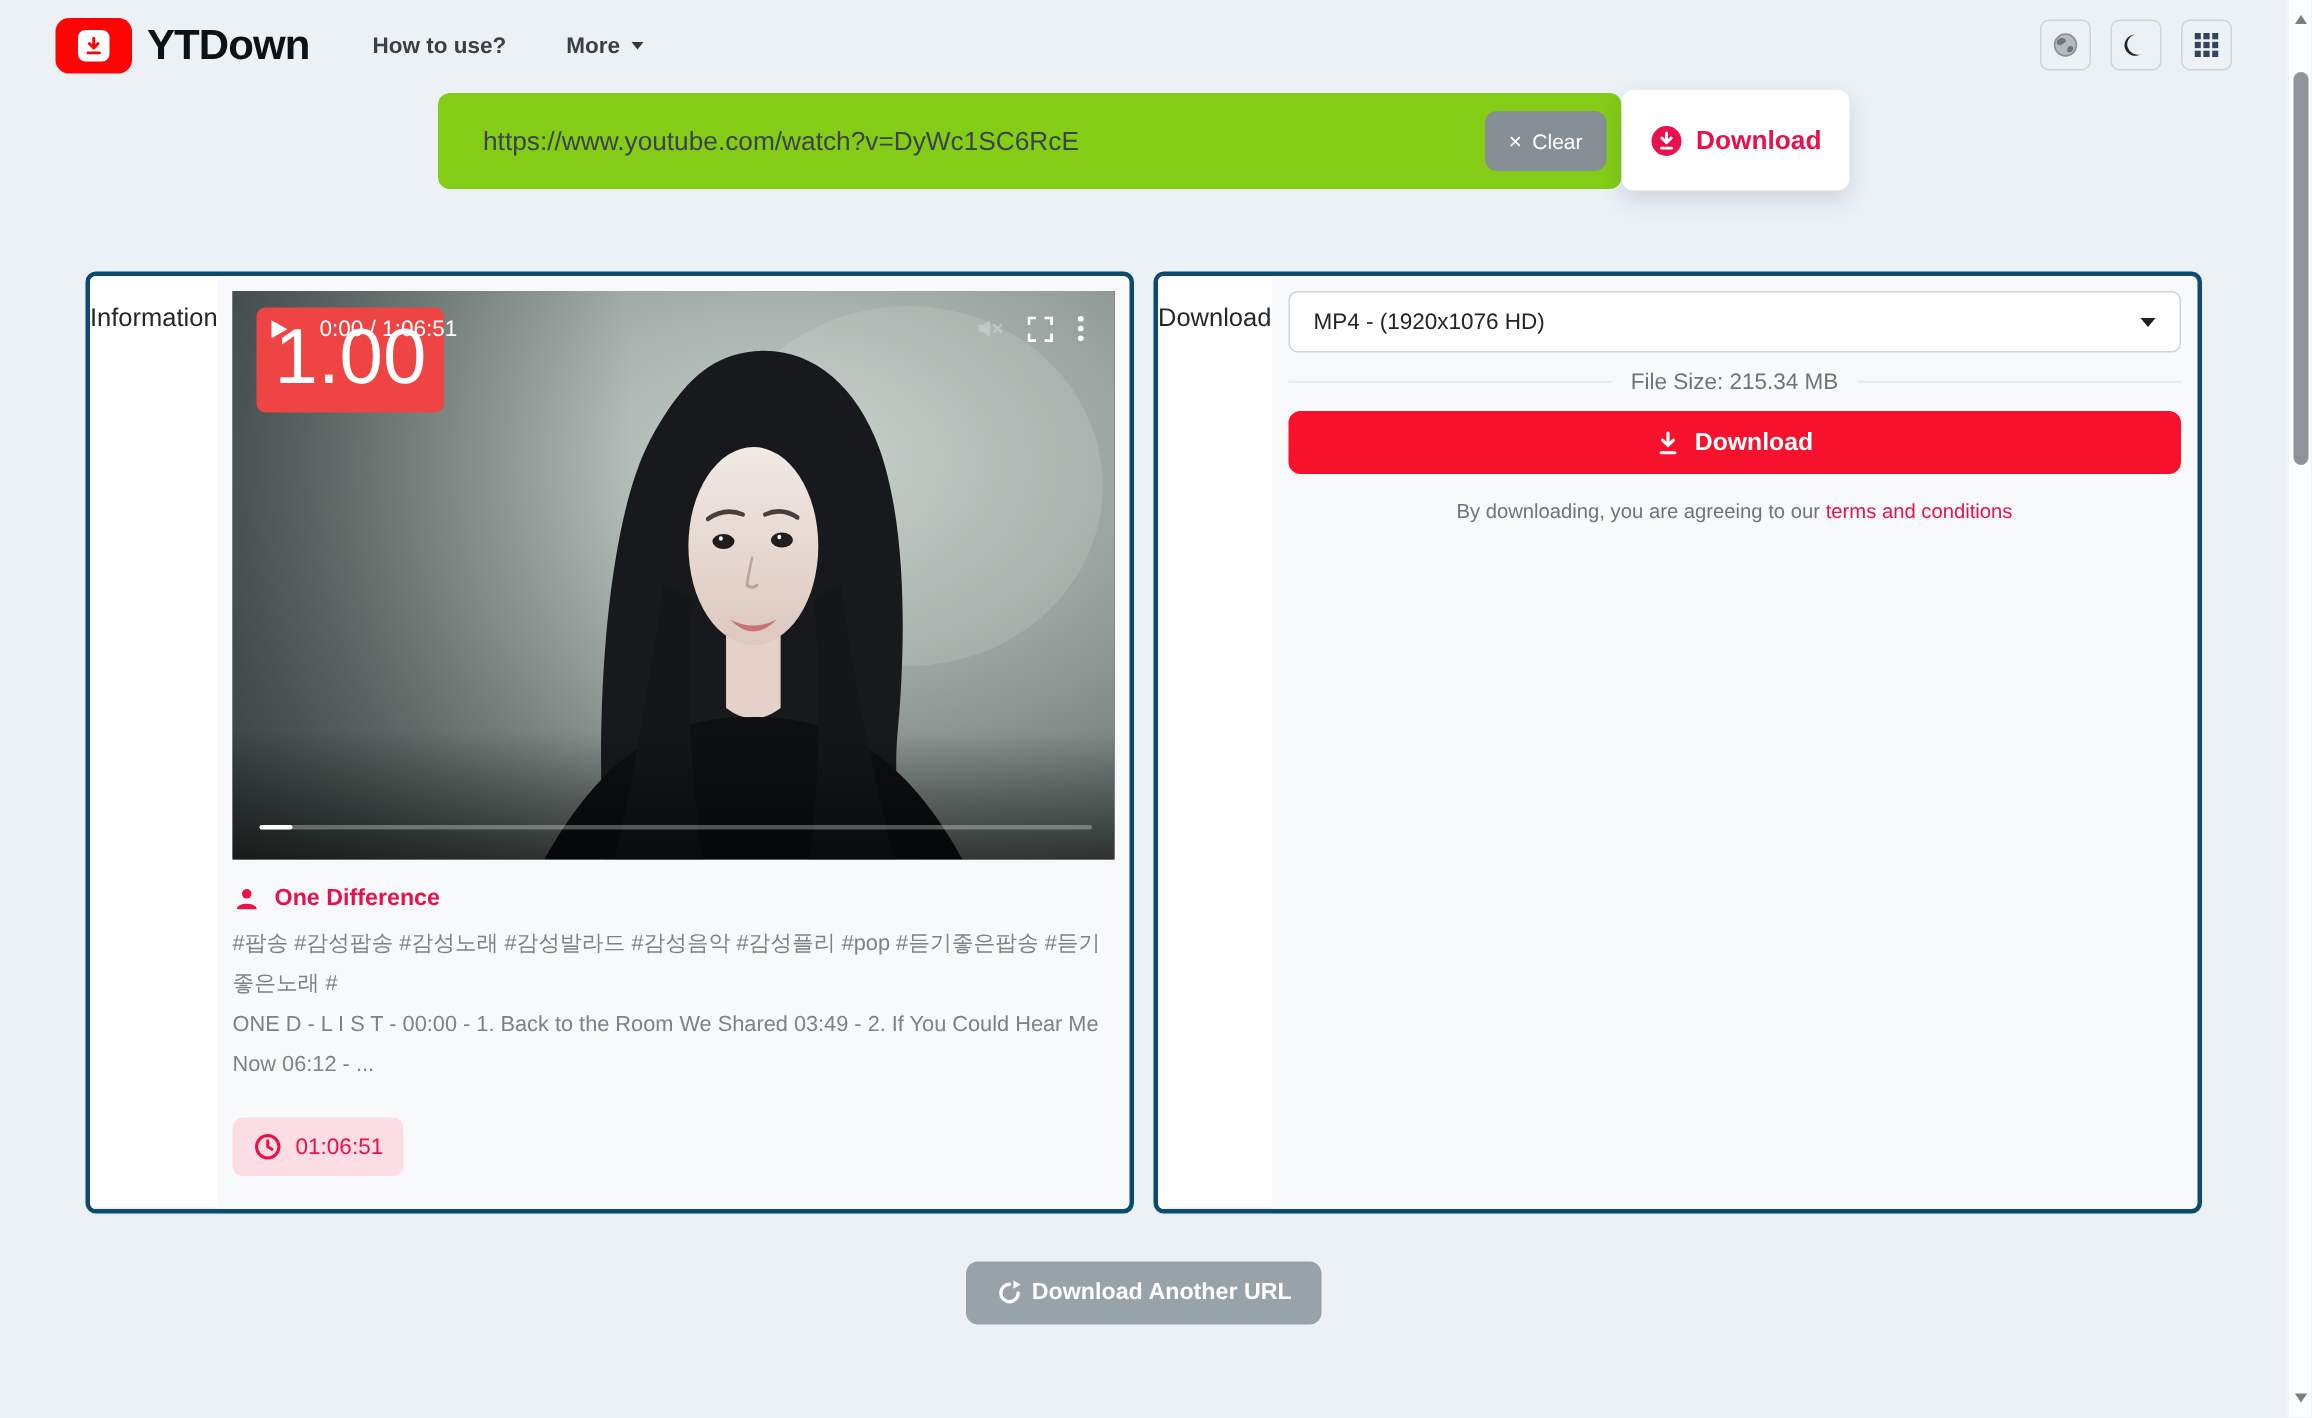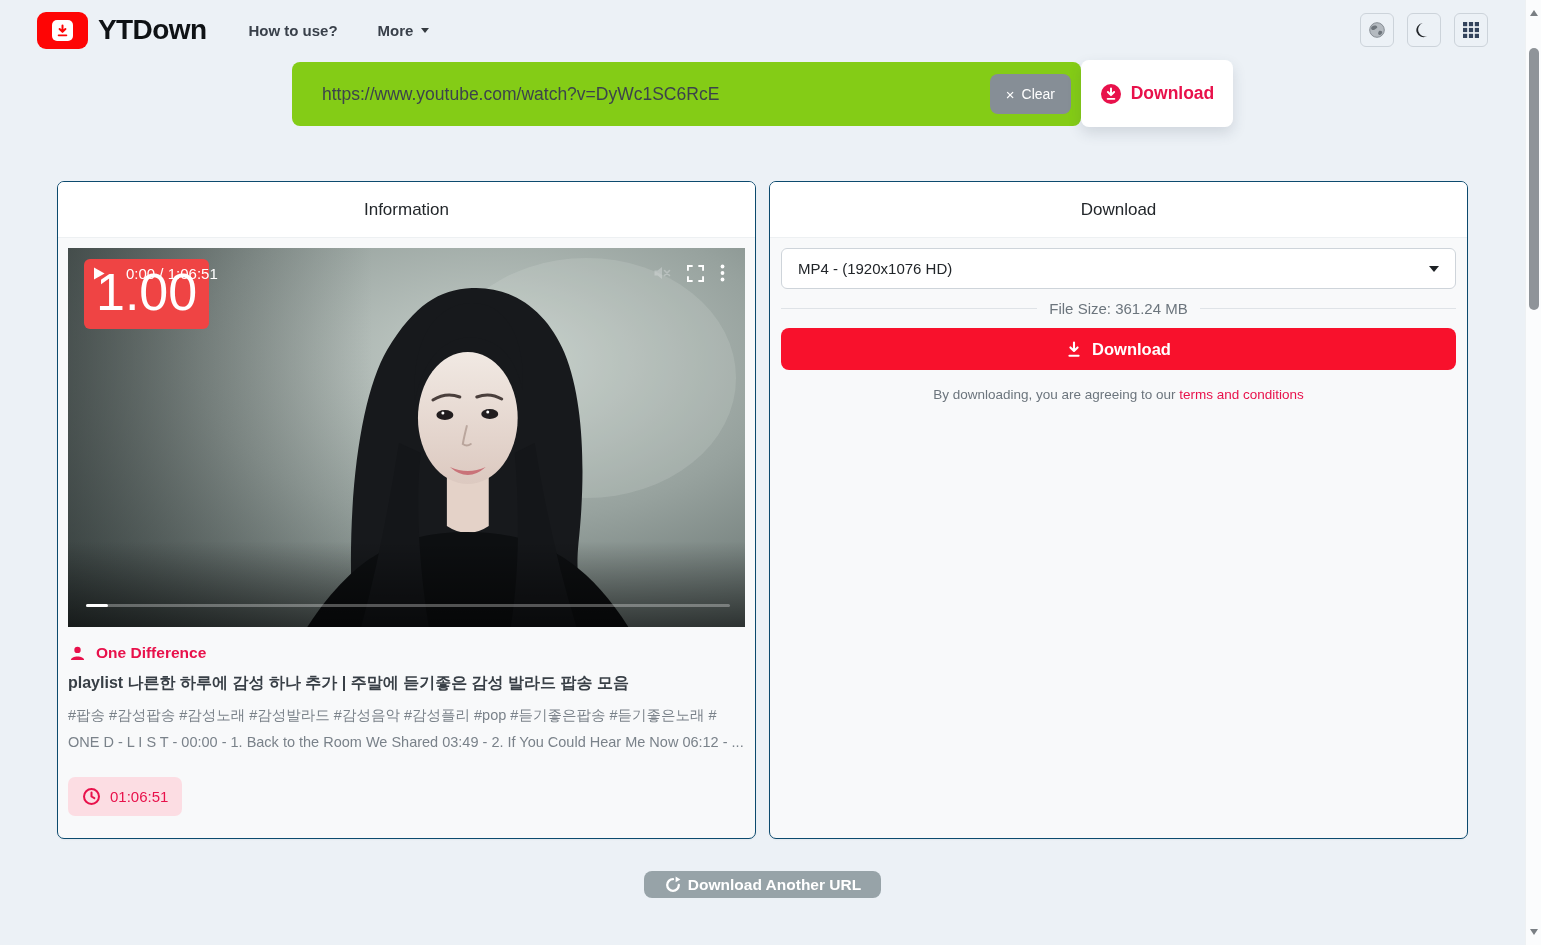--- a/index.html
+++ b/index.html
@@ -30,21 +30,21 @@
   .content{margin-right:16px}
   
   .url-row{width:941px;margin:2px auto 0;display:flex;align-items:flex-start}
   .url-field{flex:1;height:64px;background:#84cc16;border-radius:8px;display:flex;align-items:center;padding:0 10px 0 30px}
   .url-field input{flex:1;border:0;outline:0;background:transparent;font-size:17.5px;color:#3c434c;font-family:inherit;padding:0}
   .clear-btn{background:var(--gray_button);color:#fff;border:0;border-radius:8px;padding:12px 16px;font-size:14px;display:flex;align-items:center;gap:7px;cursor:pointer;font-family:inherit}
   .clear-x{font-size:15px;line-height:1}
   .cta{width:152px;height:67px;margin-top:-2px;background:#fff;border:0;border-radius:8px;box-shadow:0 6px 14px rgba(50,60,80,.15);display:flex;align-items:center;justify-content:center;gap:9px;color:var(--crimson);font-size:17.5px;font-weight:700;cursor:pointer;font-family:inherit}
   
   .cards{display:flex;gap:13px;margin:54px 57px 0}
-  .card{flex:1;background:var(--card_body_bg);border:1px solid #0c4a6e;border-radius:7px;box-shadow:0 1px 2px rgba(0,0,0,.04);overflow:hidden;display:flex;flex-direction:column}
+  .card{flex:1;background:var(--card_body_bg);border:3px solid #0c4a6e;border-radius:7px;box-shadow:0 1px 2px rgba(0,0,0,.04);overflow:hidden;display:flex;flex-direction:row}
   .card-header{background:#fff;padding:18px 0 17px;text-align:center;font-size:17px;color:#23272b;border-bottom:1px solid #edf0f2}
   .card-body{padding:10px 10px 22px;flex:1}
   
   .player{position:relative;height:379px;background:#101314;overflow:hidden}
   .thumb{display:block;width:100%;height:100%}
   .rate{position:absolute;top:11px;left:16px;background:#ef4444;color:#fff;font-size:52px;padding:3px 12px 7px;border-radius:6px;font-weight:500}
   .grad{position:absolute;left:0;right:0;bottom:0;height:86px;background:linear-gradient(rgba(0,0,0,0),rgba(0,0,0,.55))}
   .controls-row{position:absolute;left:24px;right:20px;top:16px;display:flex;align-items:center;gap:16px}
   .ctrl{display:flex;align-items:center;cursor:pointer}
   .time{color:#fff;font-size:15px;margin-left:4px}
@@ -61,21 +61,21 @@
   .dl-body{padding:10px 11px 22px}
   .select{height:41px;background:#fff;border:1px solid #ced4da;border-radius:6px;display:flex;align-items:center;justify-content:space-between;padding:0 16px;font-size:15px;color:#212529;cursor:pointer}
   .sel-caret{width:0;height:0;border:5px solid transparent;border-top:6px solid #1d2125;transform:translateY(3px)}
   .filesize{display:flex;align-items:center;gap:12px;margin:11px 0;color:var(--text_muted);font-size:15px}
   .filesize .line{flex:1;height:1px;background:#dfe3e7}
   .dl-btn{width:100%;height:42px;background:var(--accent_red);color:#fff;border:0;border-radius:8px;font-size:16.5px;font-weight:700;display:flex;align-items:center;justify-content:center;gap:10px;cursor:pointer;font-family:inherit}
   .terms{margin-top:17px;text-align:center;font-size:13.5px;color:var(--text_muted)}
   .terms a{color:var(--crimson);cursor:pointer;text-decoration:none}
   
   .another{text-align:center;margin-top:32px}
-  .another button{background:var(--muted_gray_button);color:#fff;border:0;border-radius:8px;padding:0 20px;height:27px;font-size:15.5px;font-weight:700;display:inline-flex;align-items:center;gap:6px;cursor:pointer;font-family:inherit}
+  .another button{background:var(--muted_gray_button);color:#fff;border:0;border-radius:8px;padding:0 20px;height:42px;font-size:15.5px;font-weight:700;display:inline-flex;align-items:center;gap:6px;cursor:pointer;font-family:inherit}
   
   .scrollbar{position:absolute;top:0;right:0;width:16px;height:945px;background:#fbfcfd;border-left:1px solid #eef1f3}
   .sb-up{position:absolute;top:6px;left:4px;width:0;height:0;border:4px solid transparent;border-bottom:6px solid #7a7f84;cursor:pointer}
   .sb-down{position:absolute;bottom:6px;left:4px;width:0;height:0;border:4px solid transparent;border-top:6px solid #7a7f84;cursor:pointer}
   .sb-thumb{position:absolute;top:48px;left:3px;width:10px;height:262px;background:#8f9499;border-radius:5px;cursor:grab}
 </style>
 </head>
 <body>
 
 <header>
@@ -226,21 +226,20 @@
           </div>
         </div>
 
         <div class="channel">
           <svg width="17" height="17" viewBox="0 0 16 16">
               <circle cx="8" cy="4.6" r="3" fill="#e8114b"></circle>
               <path d="M1.8,14.2 c0,-4.6 12.4,-4.6 12.4,0 z" fill="#e8114b"></path>
             </svg>
           <span>One Difference</span>
         </div>
-        <div class="vtitle">playlist 나른한 하루에 감성 하나 추가 | 주말에 듣기좋은 감성 발라드 팝송 모음</div>
         <div class="vdesc">
           <div>#팝송 #감성팝송 #감성노래 #감성발라드 #감성음악 #감성플리 #pop #듣기좋은팝송 #듣기좋은노래 #</div>
           <div>ONE D - L I S T - 00:00 - 1. Back to the Room We Shared 03:49 - 2. If You Could Hear Me Now 06:12 - ...</div>
         </div>
         <div class="duration">
           <svg width="19" height="19" viewBox="0 0 16 16" fill="none">
               <circle cx="8" cy="8" r="6.3" stroke="#e8114b" stroke-width="1.7"></circle>
               <path d="M8,4.6 V8 L10.4,9.4" stroke="#e8114b" stroke-width="1.7" stroke-linecap="round" stroke-linejoin="round"></path>
             </svg>
           <span>01:06:51</span>
@@ -250,21 +249,21 @@
 
     <div class="card">
       <div class="card-header">Download</div>
       <div class="card-body dl-body">
         <div class="select">
           <span>MP4 - (1920x1076 HD)</span>
           <span class="sel-caret"></span>
         </div>
         <div class="filesize">
           <span class="line"></span>
-          <span>File Size: 361.24 MB</span>
+          <span>File Size: 215.34 MB</span>
           <span class="line"></span>
         </div>
         <button class="dl-btn">
           <svg width="16" height="17" viewBox="0 0 16 17">
               <path d="M8,1.5 v8M4.4,6.4 L8,10 l3.6,-3.6" stroke="#fff" stroke-width="2.1" fill="none" stroke-linecap="round" stroke-linejoin="round"></path>
               <path d="M3.4,14.8 h9.2" stroke="#fff" stroke-width="2" stroke-linecap="round"></path>
             </svg>
           <span>Download</span>
         </button>
         <div class="terms">

